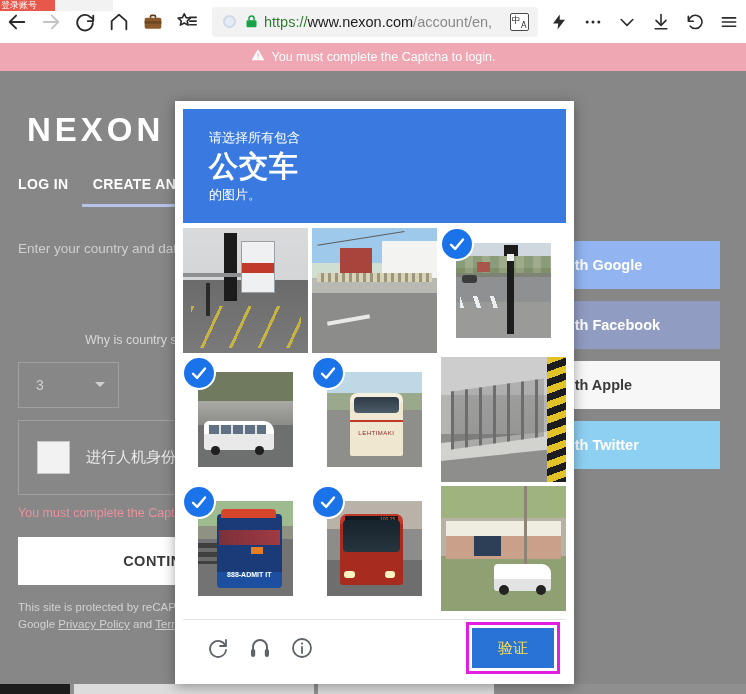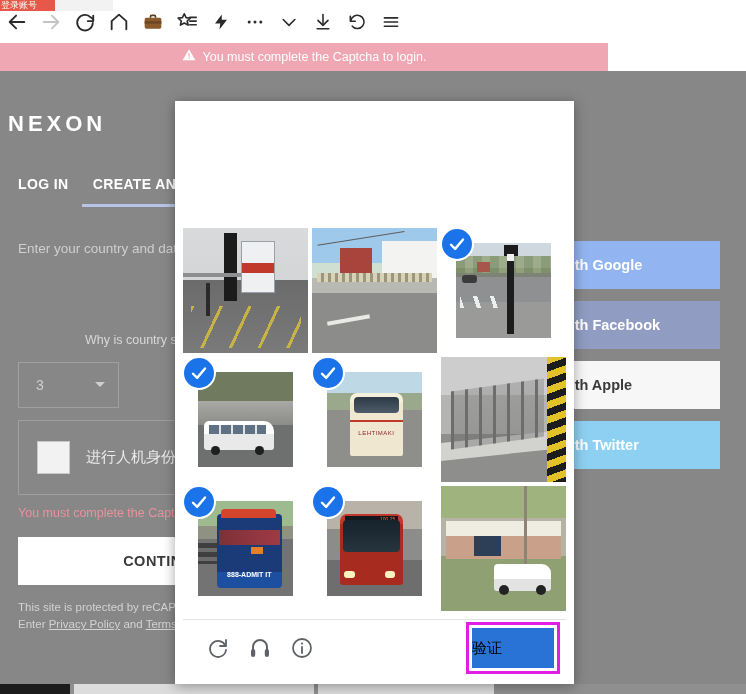--- a/index.html
+++ b/index.html
@@ -95,40 +95,40 @@
     color: #222;
     display: flex; align-items: center; justify-content: center;
     font-family: "DejaVu Sans", sans-serif;
   }
   #translate-badge .cn { position: absolute; left: 1px; top: 0px; font-size: 9px; }
   #translate-badge .a  { position: absolute; right: 1px; bottom: 0px; font-size: 8px; }
 
   
   #alert-banner {
     position: absolute; left: 0; top: 43px;
-    width: 608px; height: 28px;
+    width: 746px; height: 28px;
     background: #efa7b3;
     display: flex; align-items: center; justify-content: center;
     gap: 7px;
   }
   #alert-banner .txt {
     color: #ffffff;
     font-size: 12.5px;
   }
 
   
   #page {
     position: absolute; left: 0; top: 71px;
     width: 746px; height: 613px;
     background: #878787;
     overflow: hidden;
   }
   #nexon-logo {
-    position: absolute; left: 8px; top: 40px;
-    font-size: 22px; font-weight: bold;
+    position: absolute; left: 27px; top: 40px;
+    font-size: 33px; font-weight: bold;
     letter-spacing: 4px;
     color: #ffffff;
     font-family: "Liberation Sans", sans-serif;
   }
   #tabs {
     position: absolute; left: 18px; top: 105px;
     display: flex; gap: 24px;
     color: #ffffff;
     font-size: 14px; font-weight: bold;
     letter-spacing: 0.4px;
@@ -535,23 +535,23 @@
   #verify-wrap {
     margin-left: auto;
     width: 94px; height: 52px;
     border: 3px solid #e11ee1;
     display: flex; align-items: center; justify-content: center;
     padding: 3px;
   }
   #verify-btn {
     width: 100%; height: 100%;
     background: #2a73d6;
-    color: #000000;
+    color: #fde047;
     font-size: 15px;
-    display: flex; align-items: center; 
+    display: flex; align-items: center; justify-content: center;
     font-family: Liberation Sans, sans-serif;
   }
 
   
   #taskbar {
     position: absolute; left: 0; top: 684px;
     width: 746px; height: 10px;
     background: #8f8f8f;
   }
   #tb-a { position:absolute; left:0;   top:0; width:70px;  height:10px; background:#1c1c1c; }
@@ -600,20 +600,38 @@
 
   <div class="nav-btn">
     <svg width="22" height="22" viewBox="0 0 24 24" fill="none" stroke="currentColor" stroke-width="1.8" stroke-linecap="round" stroke-linejoin="round">
         <path d="M9 3l2 4.3 4.6.5-3.4 3.1 1 4.5L9 13.1 4.8 15.4l1-4.5L2.4 7.8l4.6-.5z"></path>
         <line x1="15" y1="7" x2="22" y2="7"></line>
         <line x1="15" y1="11" x2="22" y2="11"></line>
         <line x1="15" y1="15" x2="22" y2="15"></line>
       </svg>
   </div>
 
+  <div id="urlbar">
+    <div id="urlbar-shield">
+        <div class="circ"></div>
+      </div>
+    <div id="urlbar-lock">
+      <svg width="15" height="15" viewBox="0 0 24 24">
+          <rect x="4" y="10" width="16" height="11" rx="2" fill="#16a34a"></rect>
+          <path d="M8 10V7a4 4 0 0 1 8 0v3" fill="none" stroke="#16a34a" stroke-width="2.4"></path>
+        </svg>
+    </div>
+    <div id="url-text"><span class="scheme">https://</span><span class="host">www.nexon.com</span><span class="path">/account/en,</span></div>
+    <div class="ub-icon">
+      <div id="translate-badge">
+        <span class="cn">中</span>
+        <span class="a">A</span>
+      </div>
+    </div>
+  </div>
 
   <div class="nav-btn">
     <svg width="18" height="18" viewBox="0 0 24 24" fill="currentColor">
         <polygon points="13 2 4 14 11 14 10 22 20 9 13 9"></polygon>
       </svg>
   </div>
   <div class="nav-btn">
     <svg width="20" height="20" viewBox="0 0 24 24" fill="currentColor">
         <circle cx="5" cy="12" r="1.8"></circle>
         <circle cx="12" cy="12" r="1.8"></circle>
@@ -687,39 +705,44 @@
   </div>
 
   <div id="field-error">You must complete the Captcha.</div>
 
   <div id="continue-btn">
     <span>CONTINUE</span>
   </div>
 
   <div id="legal">
     <div>This site is protected by reCAPTCHA and the</div>
-    <div><span>Enter </span><a href="#">Privacy Policy</a><span> and </span><a href="#">Terms of Service</a><span> apply.</span></div>
+    <div><span>Google </span><a href="#">Privacy Policy</a><span> and </span><a href="#">Terms of Service</a><span> apply.</span></div>
   </div>
 
   <div class="social-btn" id="social-google">
     <span>Sign in with Google</span>
   </div>
   <div class="social-btn" id="social-facebook">
     <span>Sign in with Facebook</span>
   </div>
   <div class="social-btn" id="social-apple">
     <span>Sign in with Apple</span>
   </div>
   <div class="social-btn" id="social-twitter">
     <span>Sign in with Twitter</span>
   </div>
 </div>
 
 <div id="captcha">
 
+  <div id="captcha-header">
+    <div id="cap-line1">请选择所有包含</div>
+    <div id="cap-line2">公交车</div>
+    <div id="cap-line3">的图片。</div>
+  </div>
 
   <div id="captcha-grid">
 
     <div class="cell">
       <div class="thumb">
           <div class="ph ph-stop">
             <div class="rail"></div>
             <div class="pole"></div>
             <div class="mark1"></div>
           </div>

